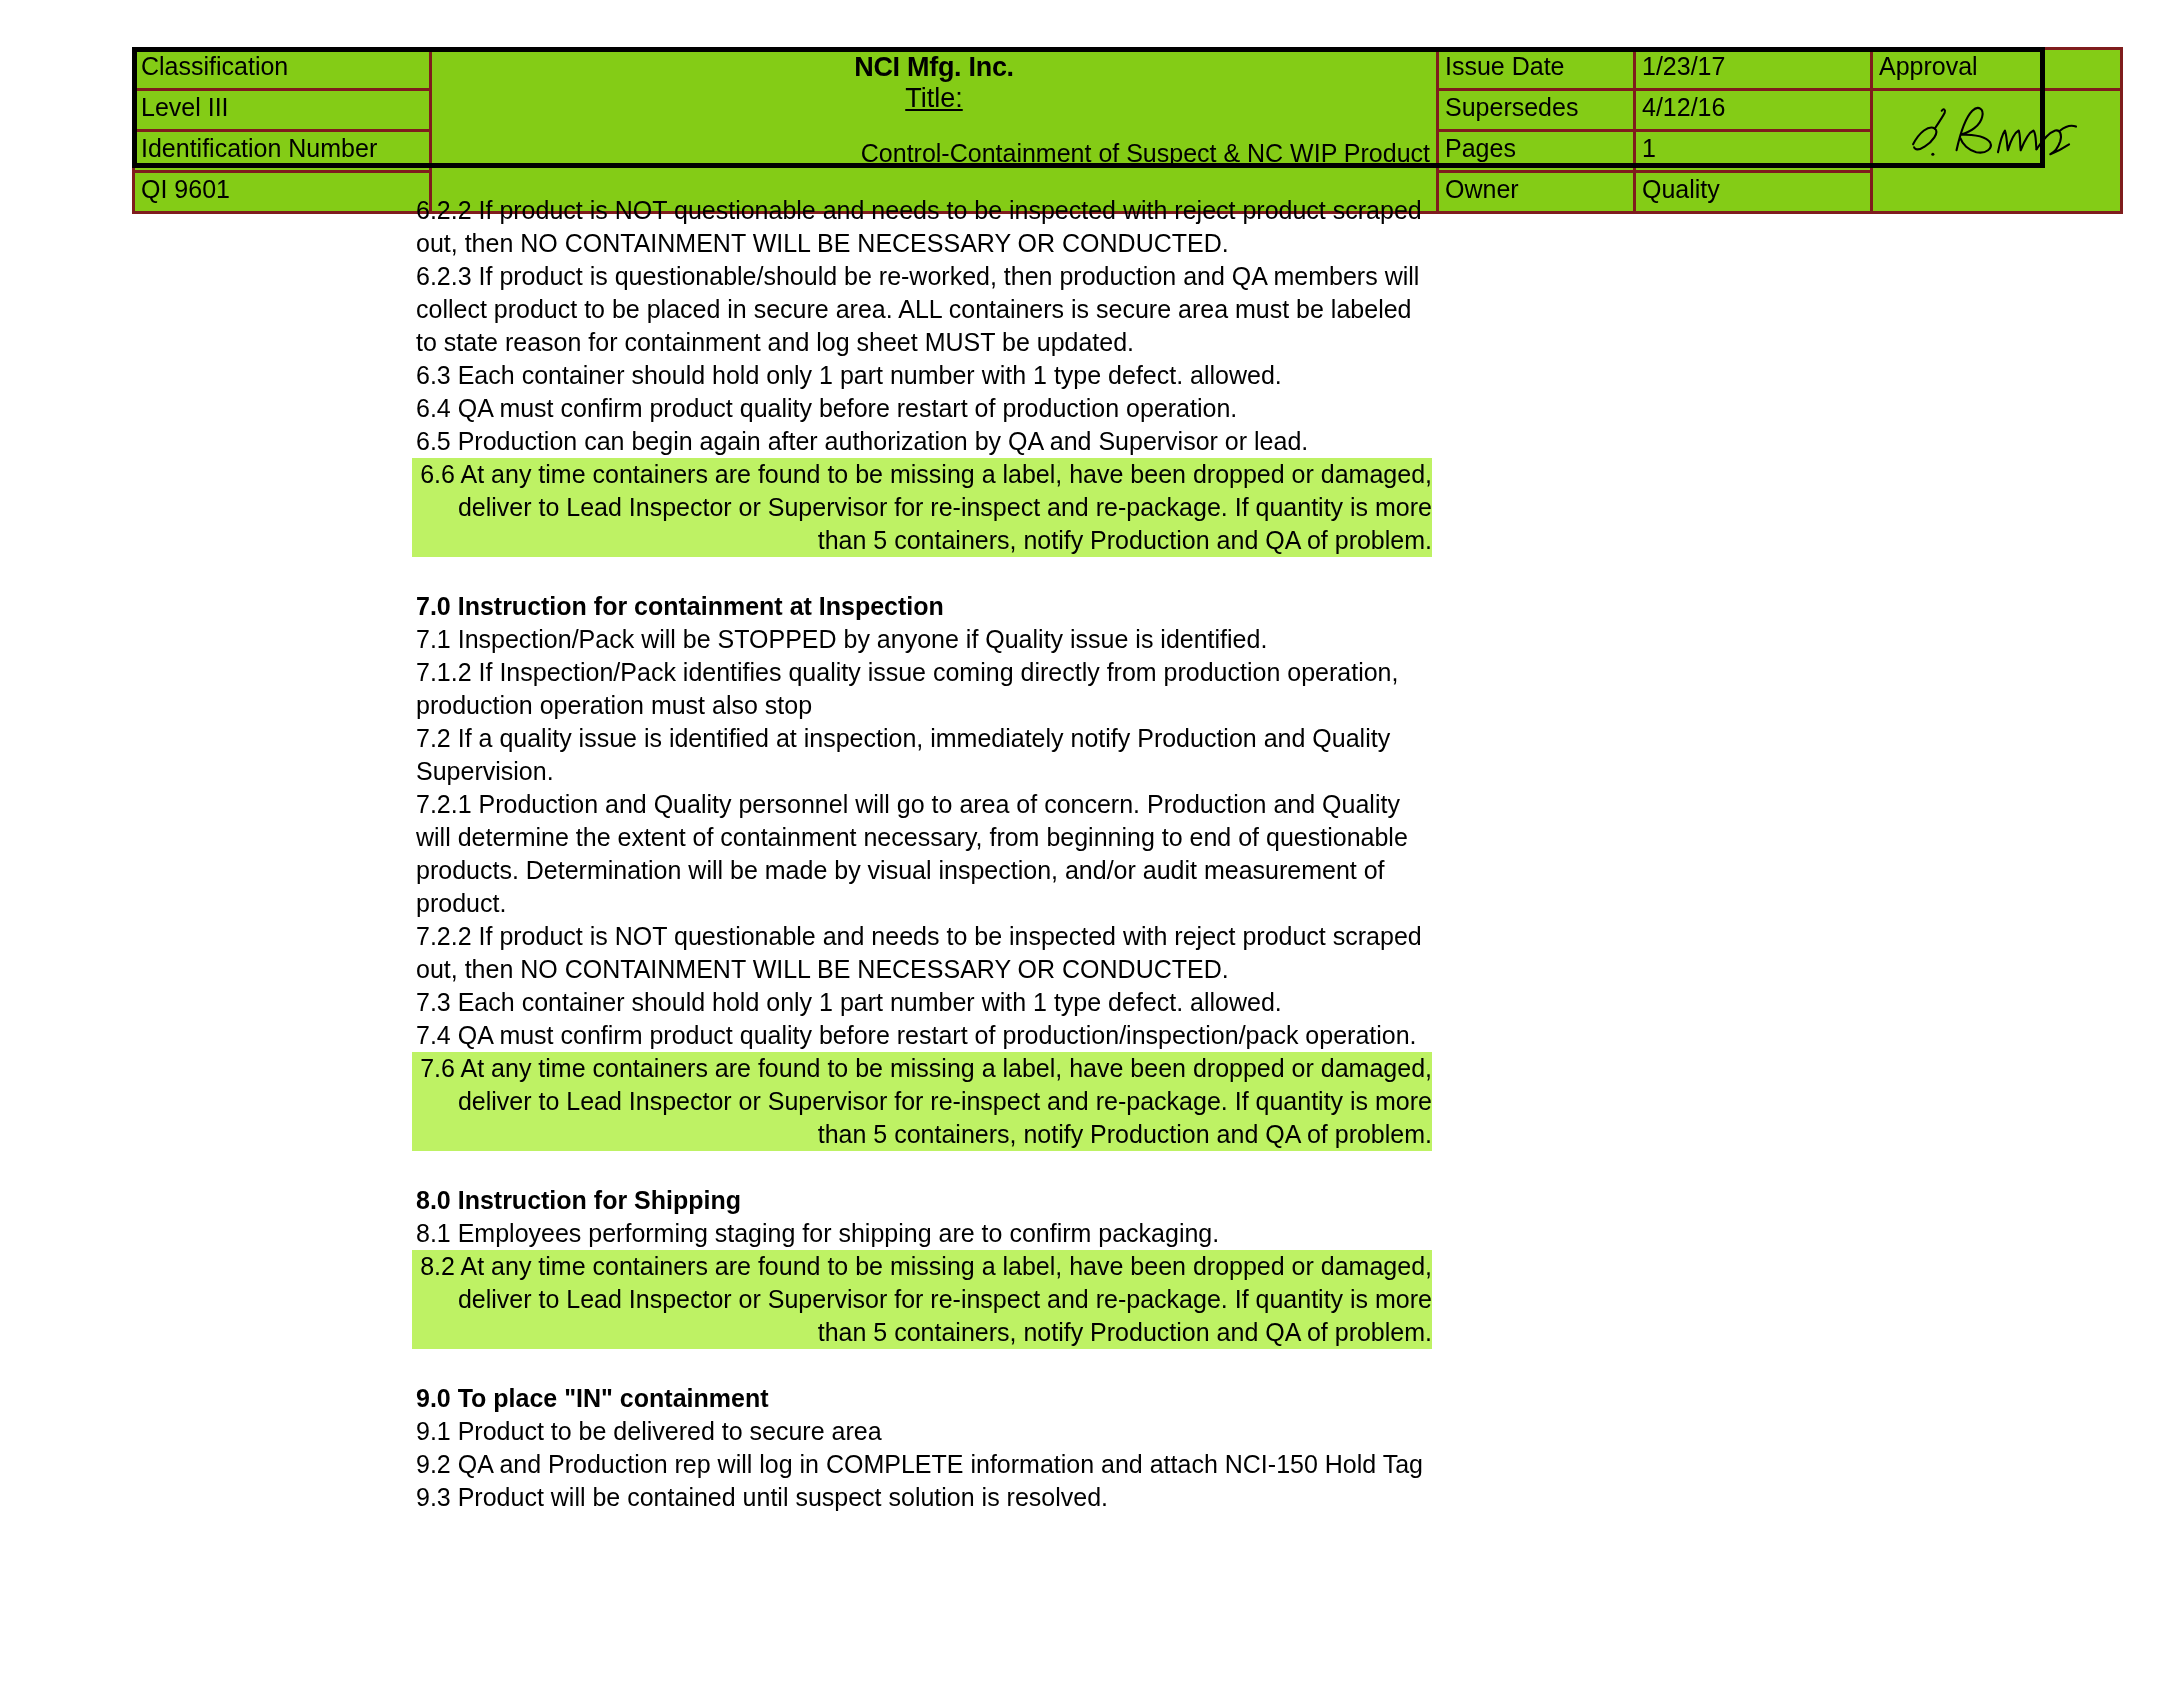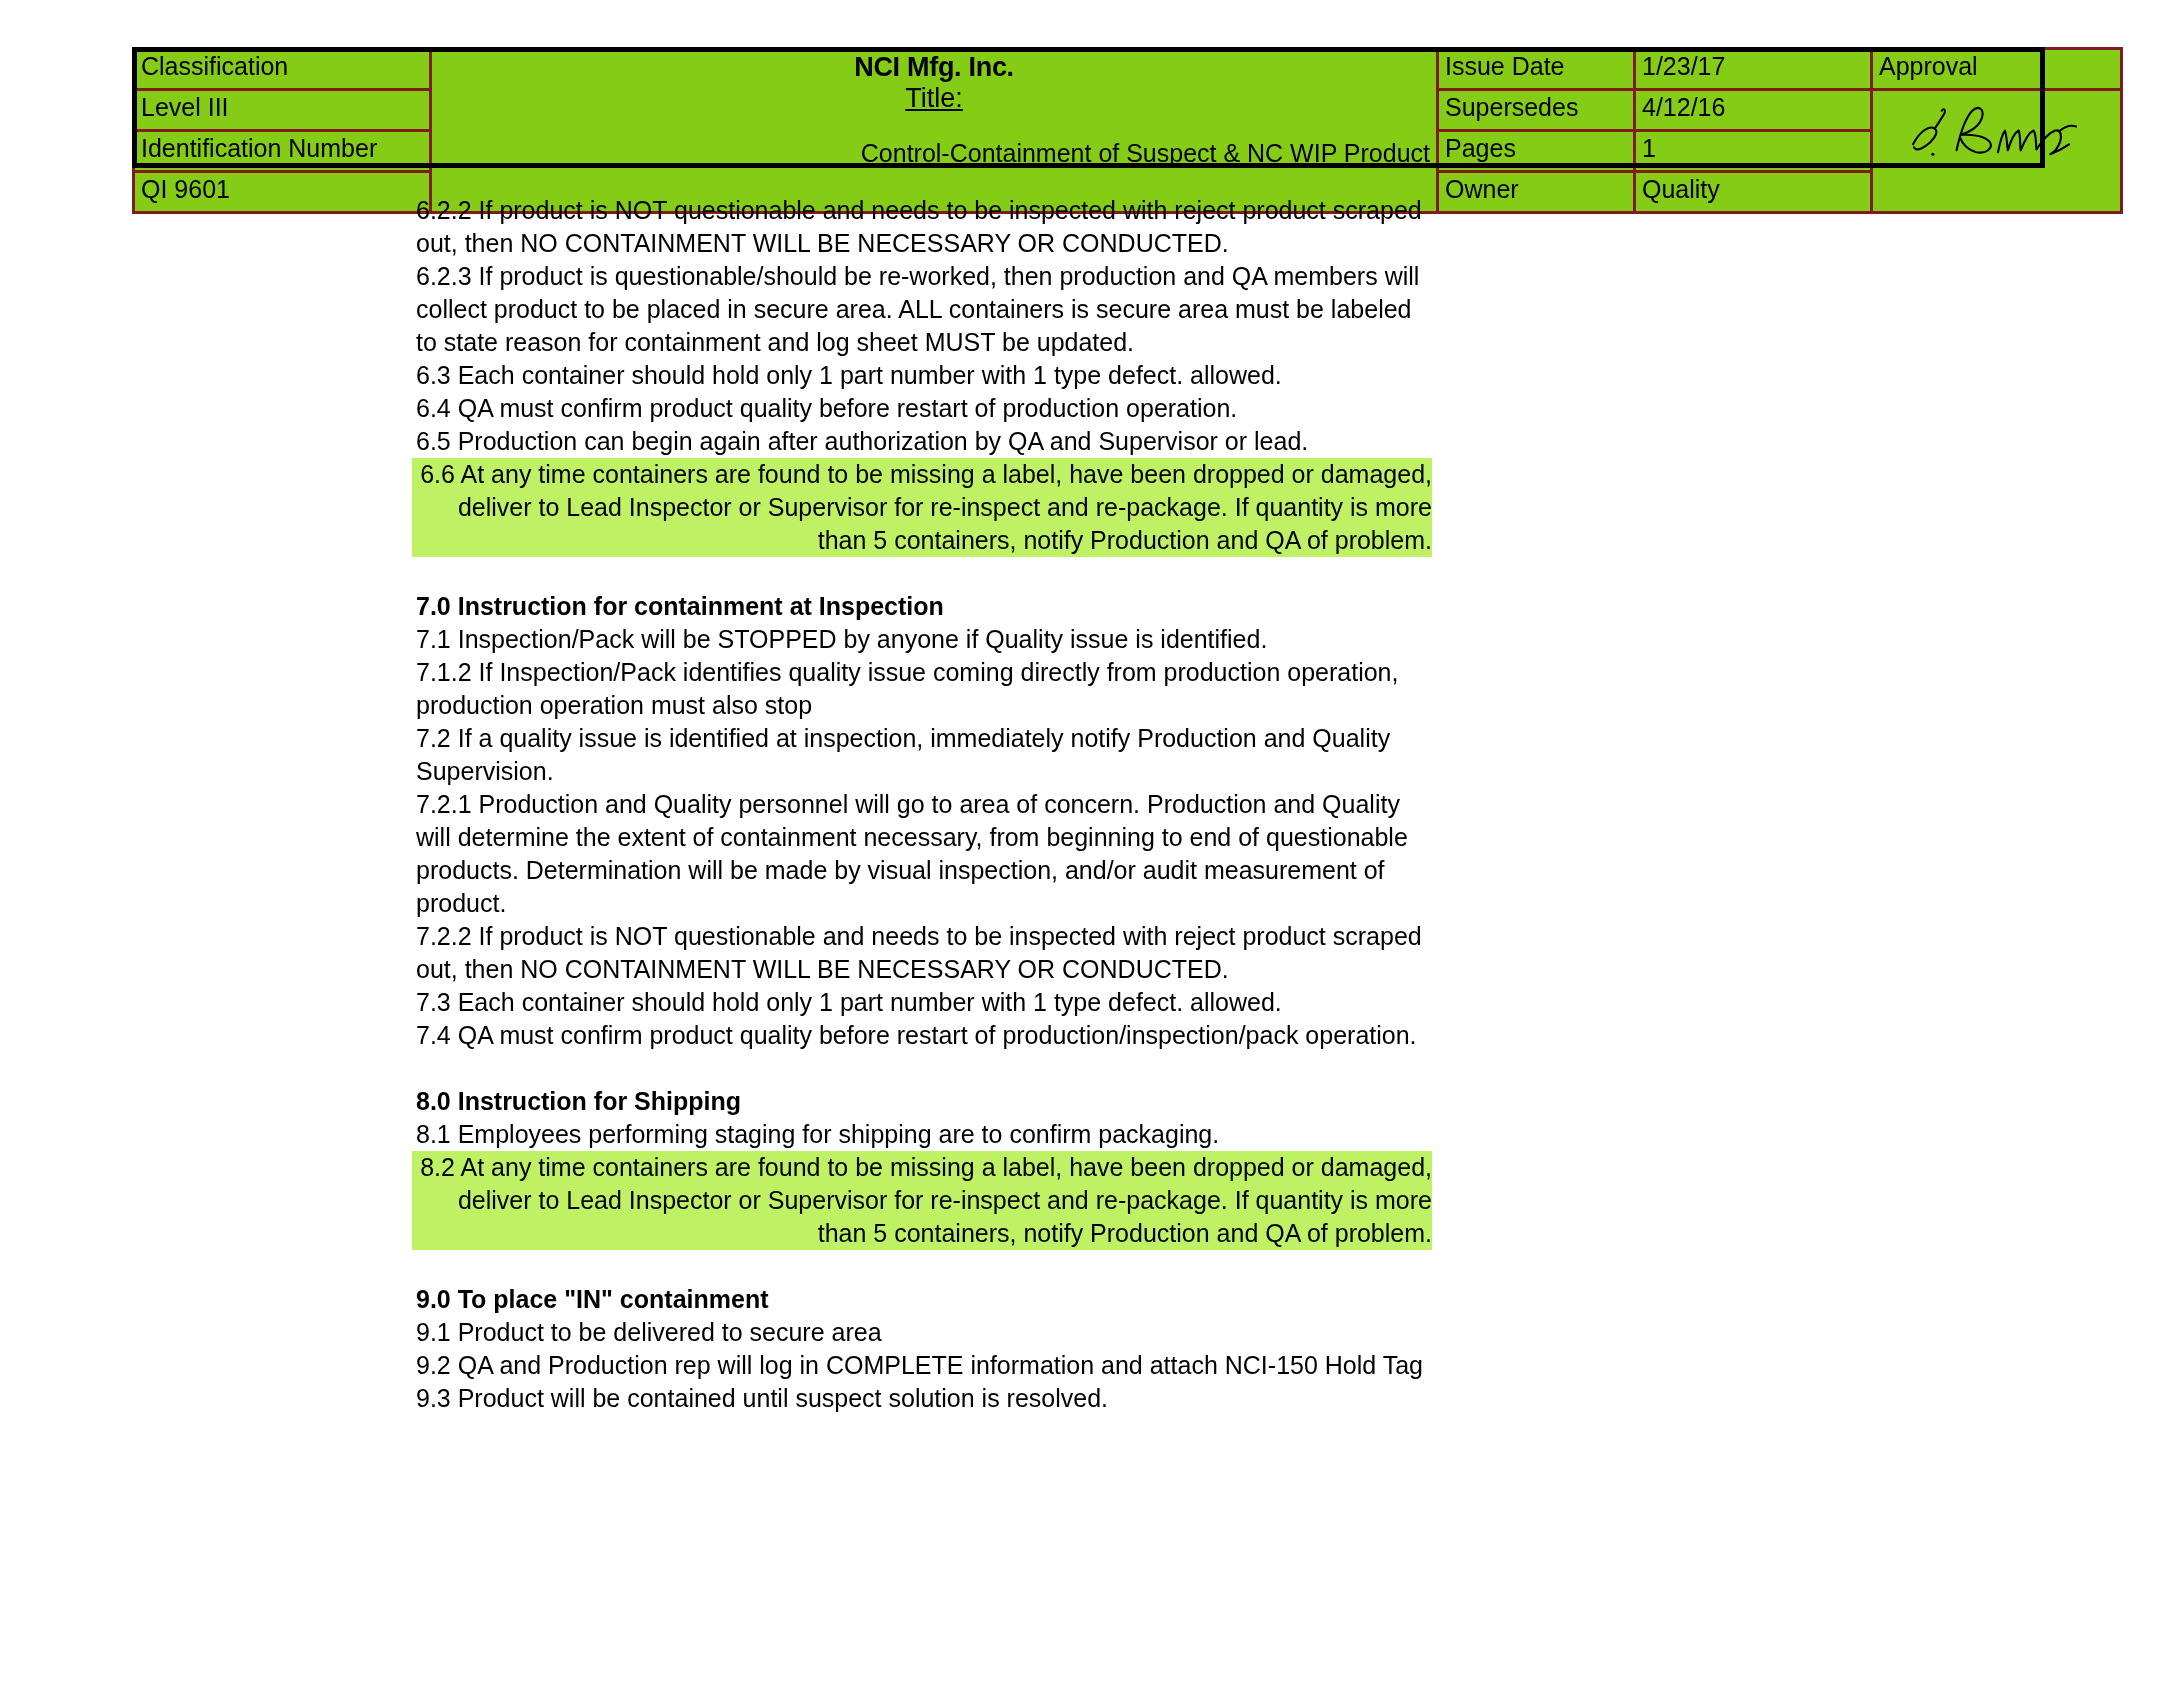--- a/index.html
+++ b/index.html
@@ -203,20 +203,21 @@
   <div class="spacer-lg"></div>
 
   <p class="heading">7.0 Instruction for containment at Inspection</p>
   <p class="para">7.1 Inspection/Pack will be STOPPED by anyone if Quality issue is identified.</p>
   <p class="para">7.1.2 If Inspection/Pack identifies quality issue coming directly from production operation, production operation must also stop</p>
   <p class="para">7.2 If a quality issue is identified at inspection, immediately notify Production and Quality Supervision.</p>
   <p class="para">7.2.1 Production and Quality personnel will go to area of concern.  Production and Quality will determine the extent of containment necessary, from beginning to end of questionable products.  Determination will be made by visual inspection, and/or audit measurement of product.</p>
   <p class="para">7.2.2 If product is NOT questionable and needs to be inspected with reject product scraped out, then NO CONTAINMENT WILL BE NECESSARY OR CONDUCTED.</p>
   <p class="para">7.3  Each container should hold only  1 part number with 1 type defect. allowed.</p>
   <p class="para">7.4  QA must confirm product quality before restart of production/inspection/pack operation.</p>
+  <p class="para hl">7.6   At any time containers are found to be missing a label, have been dropped or damaged, deliver to Lead Inspector or Supervisor for re-inspect and re-package.  If quantity is more than 5 containers, notify Production and QA of problem.</p>
 
   <div class="spacer-lg"></div>
 
   <p class="heading">8.0 Instruction for Shipping</p>
   <p class="para">8.1 Employees performing staging for shipping are to confirm packaging.</p>
   <p class="para hl">8.2   At any time containers are found to be missing a label, have been dropped or damaged, deliver to Lead Inspector or Supervisor for re-inspect and re-package.  If quantity is more than 5 containers, notify Production and QA of problem.</p>
 
   <div class="spacer-lg"></div>
 
   <p class="heading">9.0 To place "IN" containment</p>

